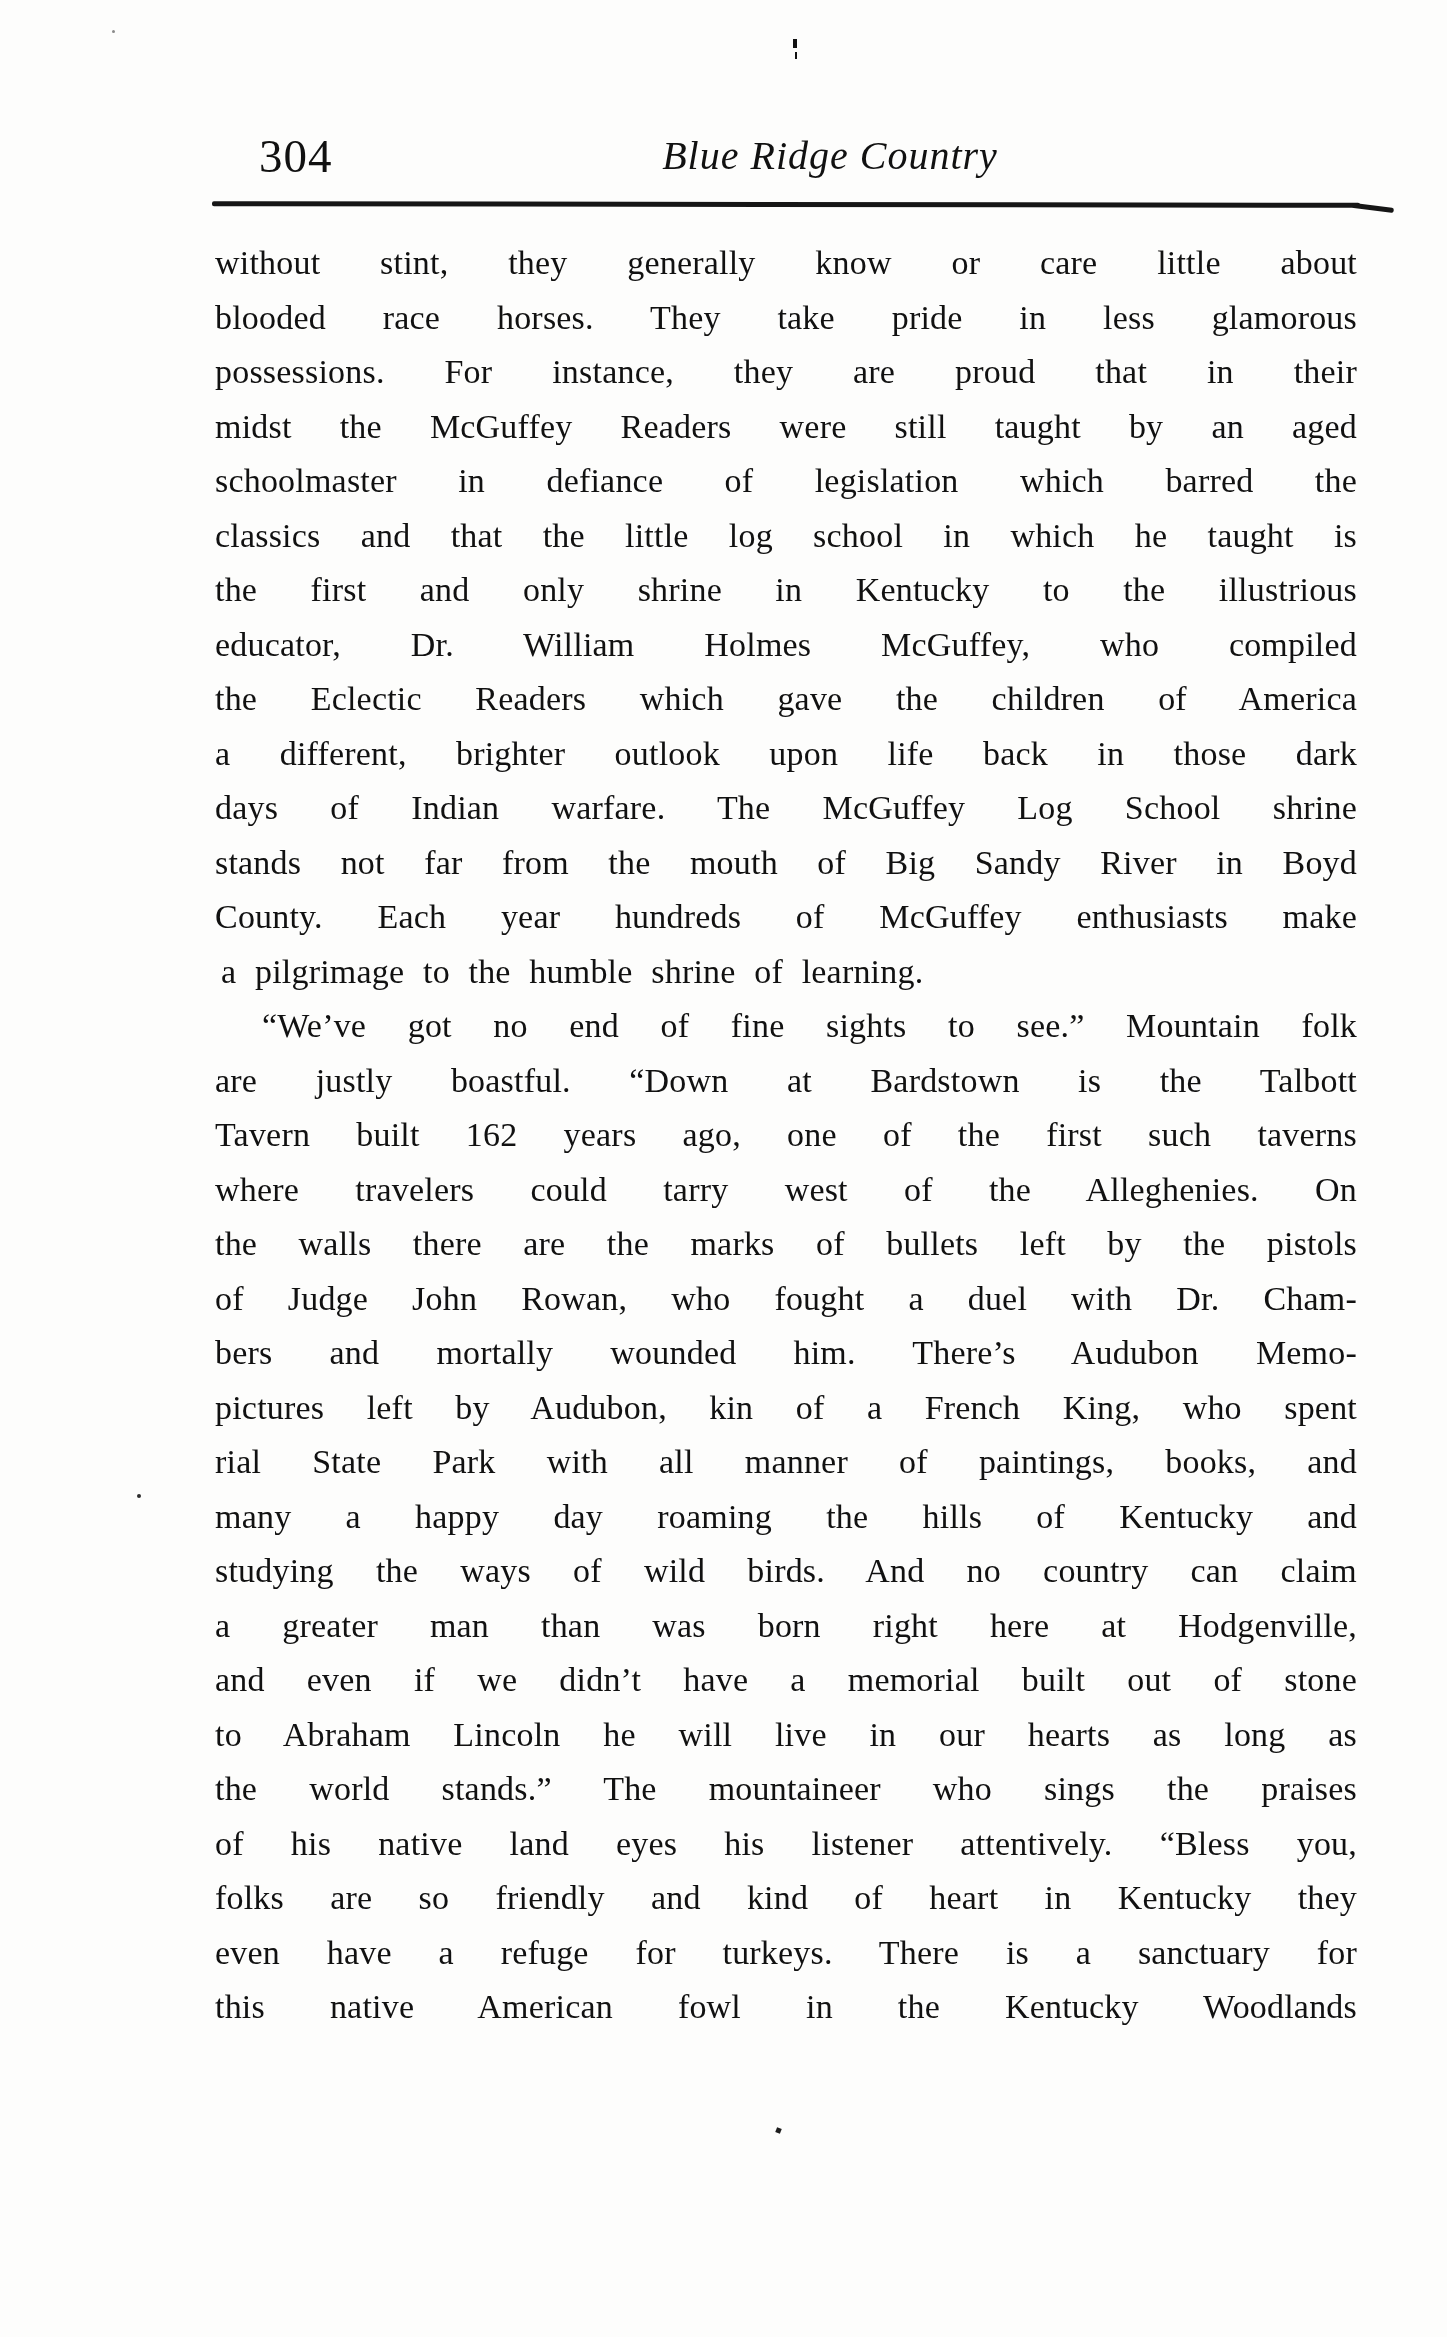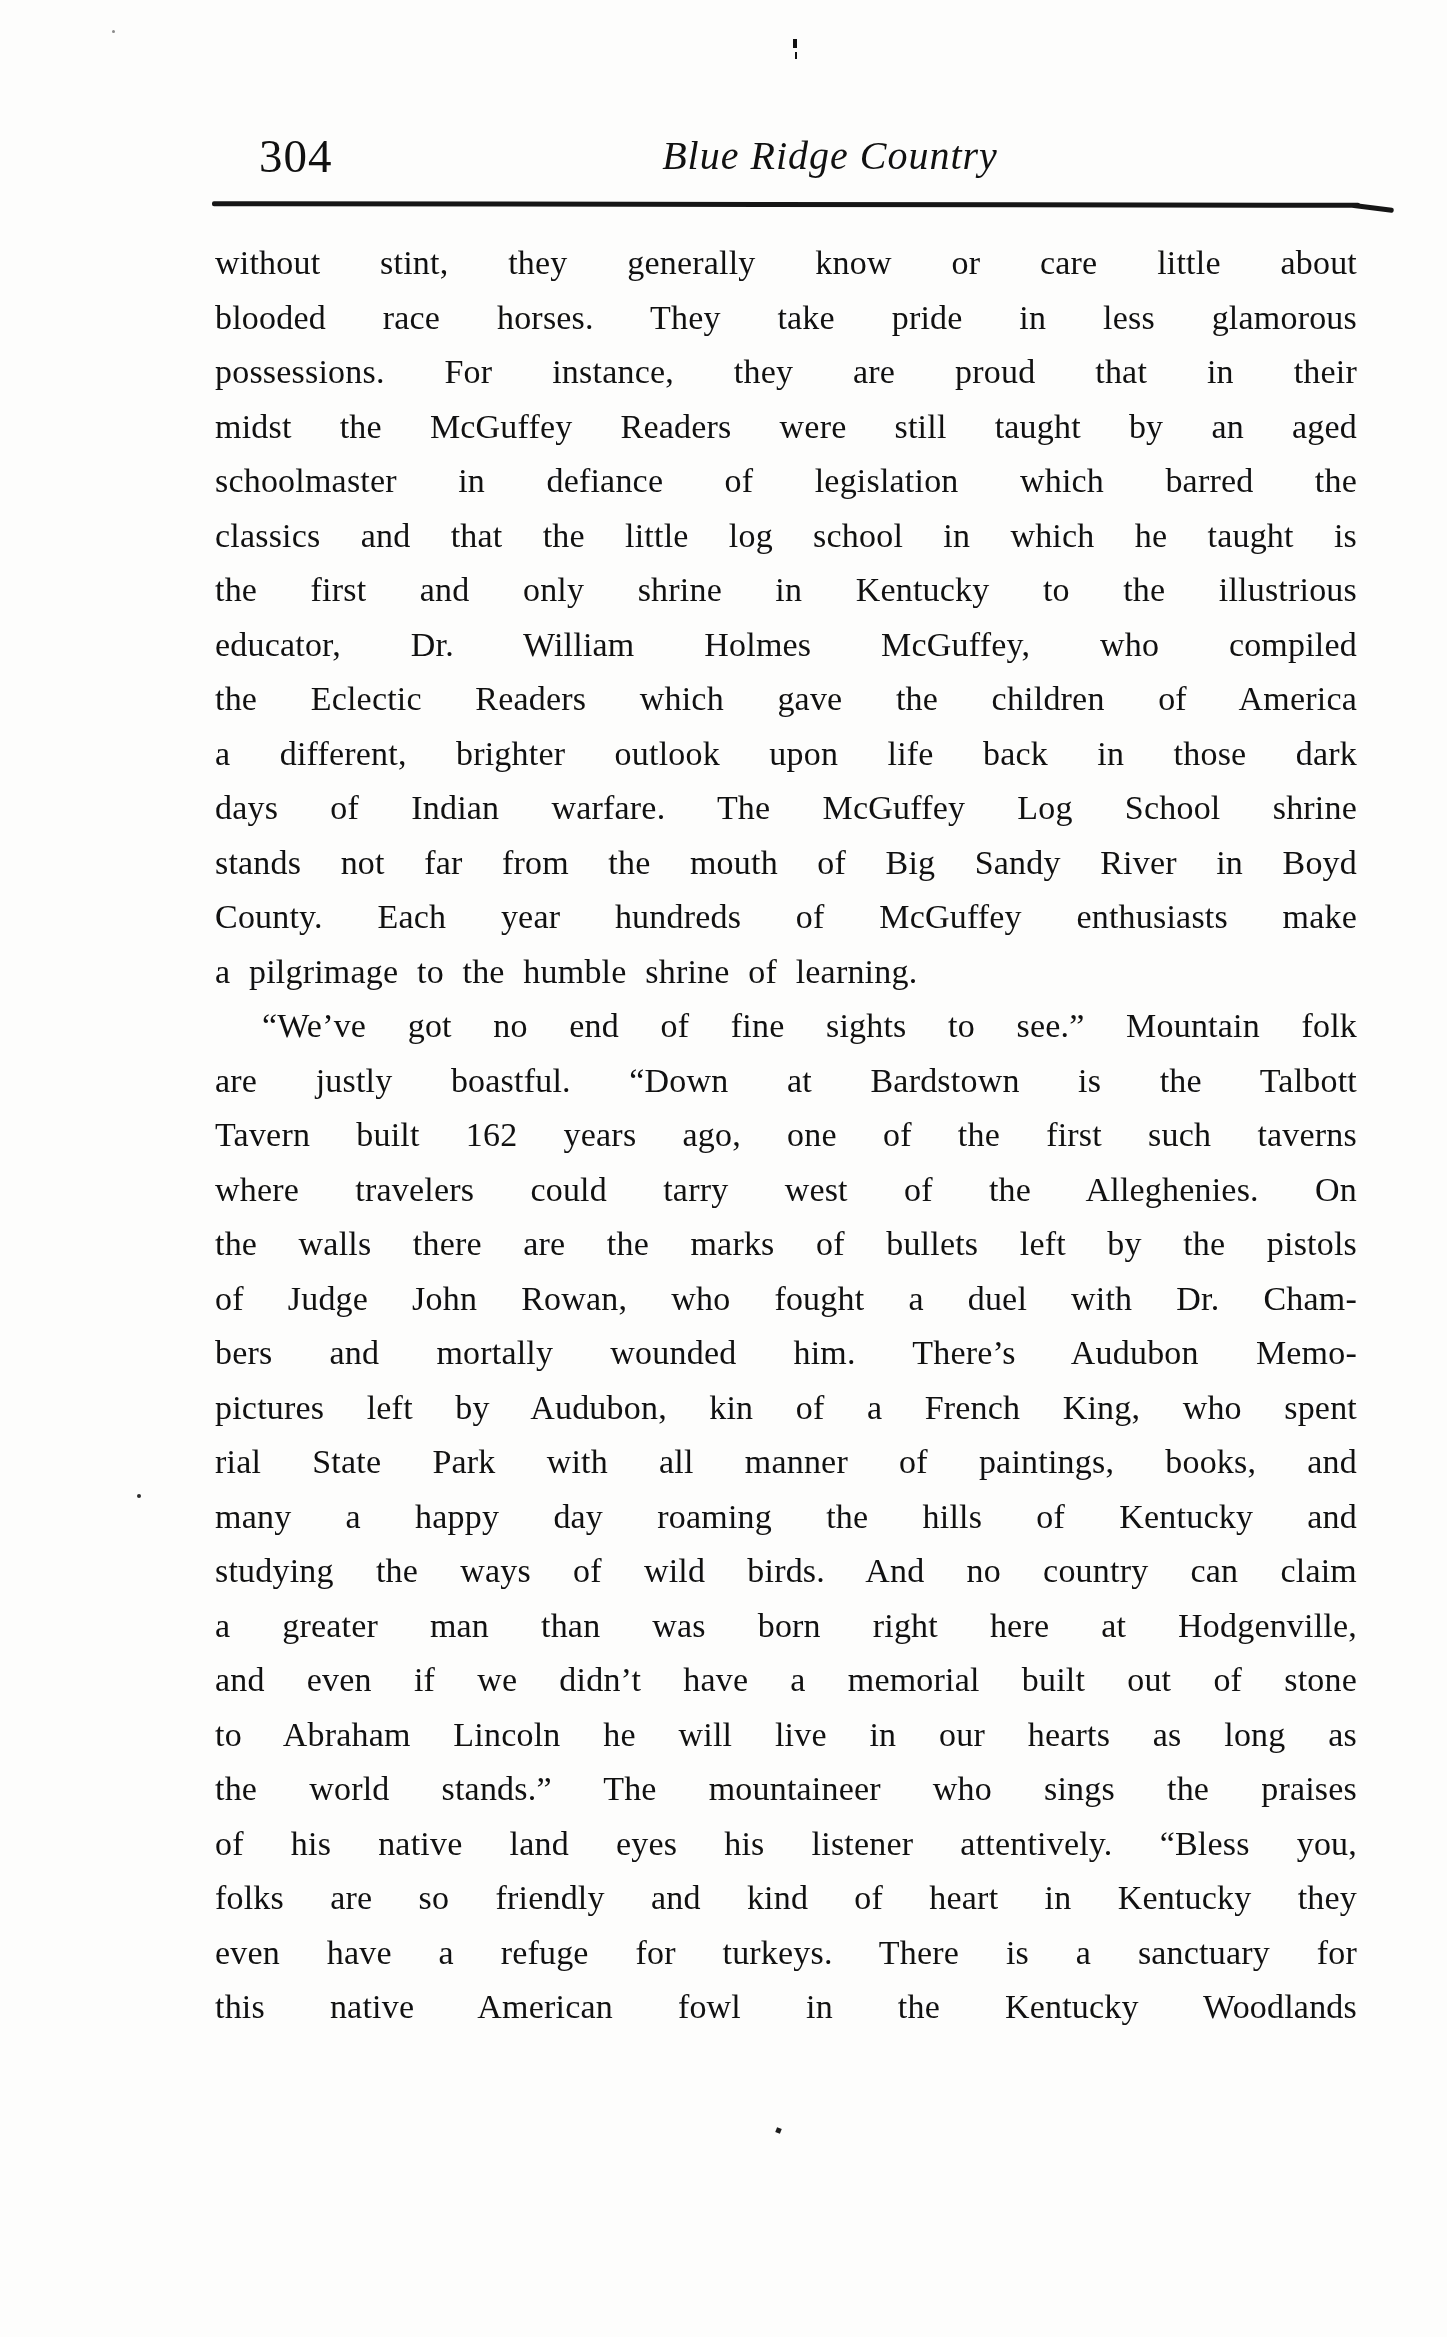--- a/index.html
+++ b/index.html
@@ -73,21 +73,21 @@
     line-height: 54.5px;
     letter-spacing: 0.2px;
   }
   .line {
     text-align: justify;
     text-align-last: justify;
     white-space: normal;
   }
   .line.indent { text-indent: 47px; }
   .line.last { text-align: left; text-align-last: left; }
-  .line.loose { word-spacing: 10px; }
+  .line.loose { word-spacing: 10px; margin-left: 6px; }
 
   
   .speck-top {
     position: absolute;
     left: 793px;
     top: 39px;
     width: 4px;
     height: 9px;
     background: #111;
     box-shadow: 1px 12px 0 -1px #111;

